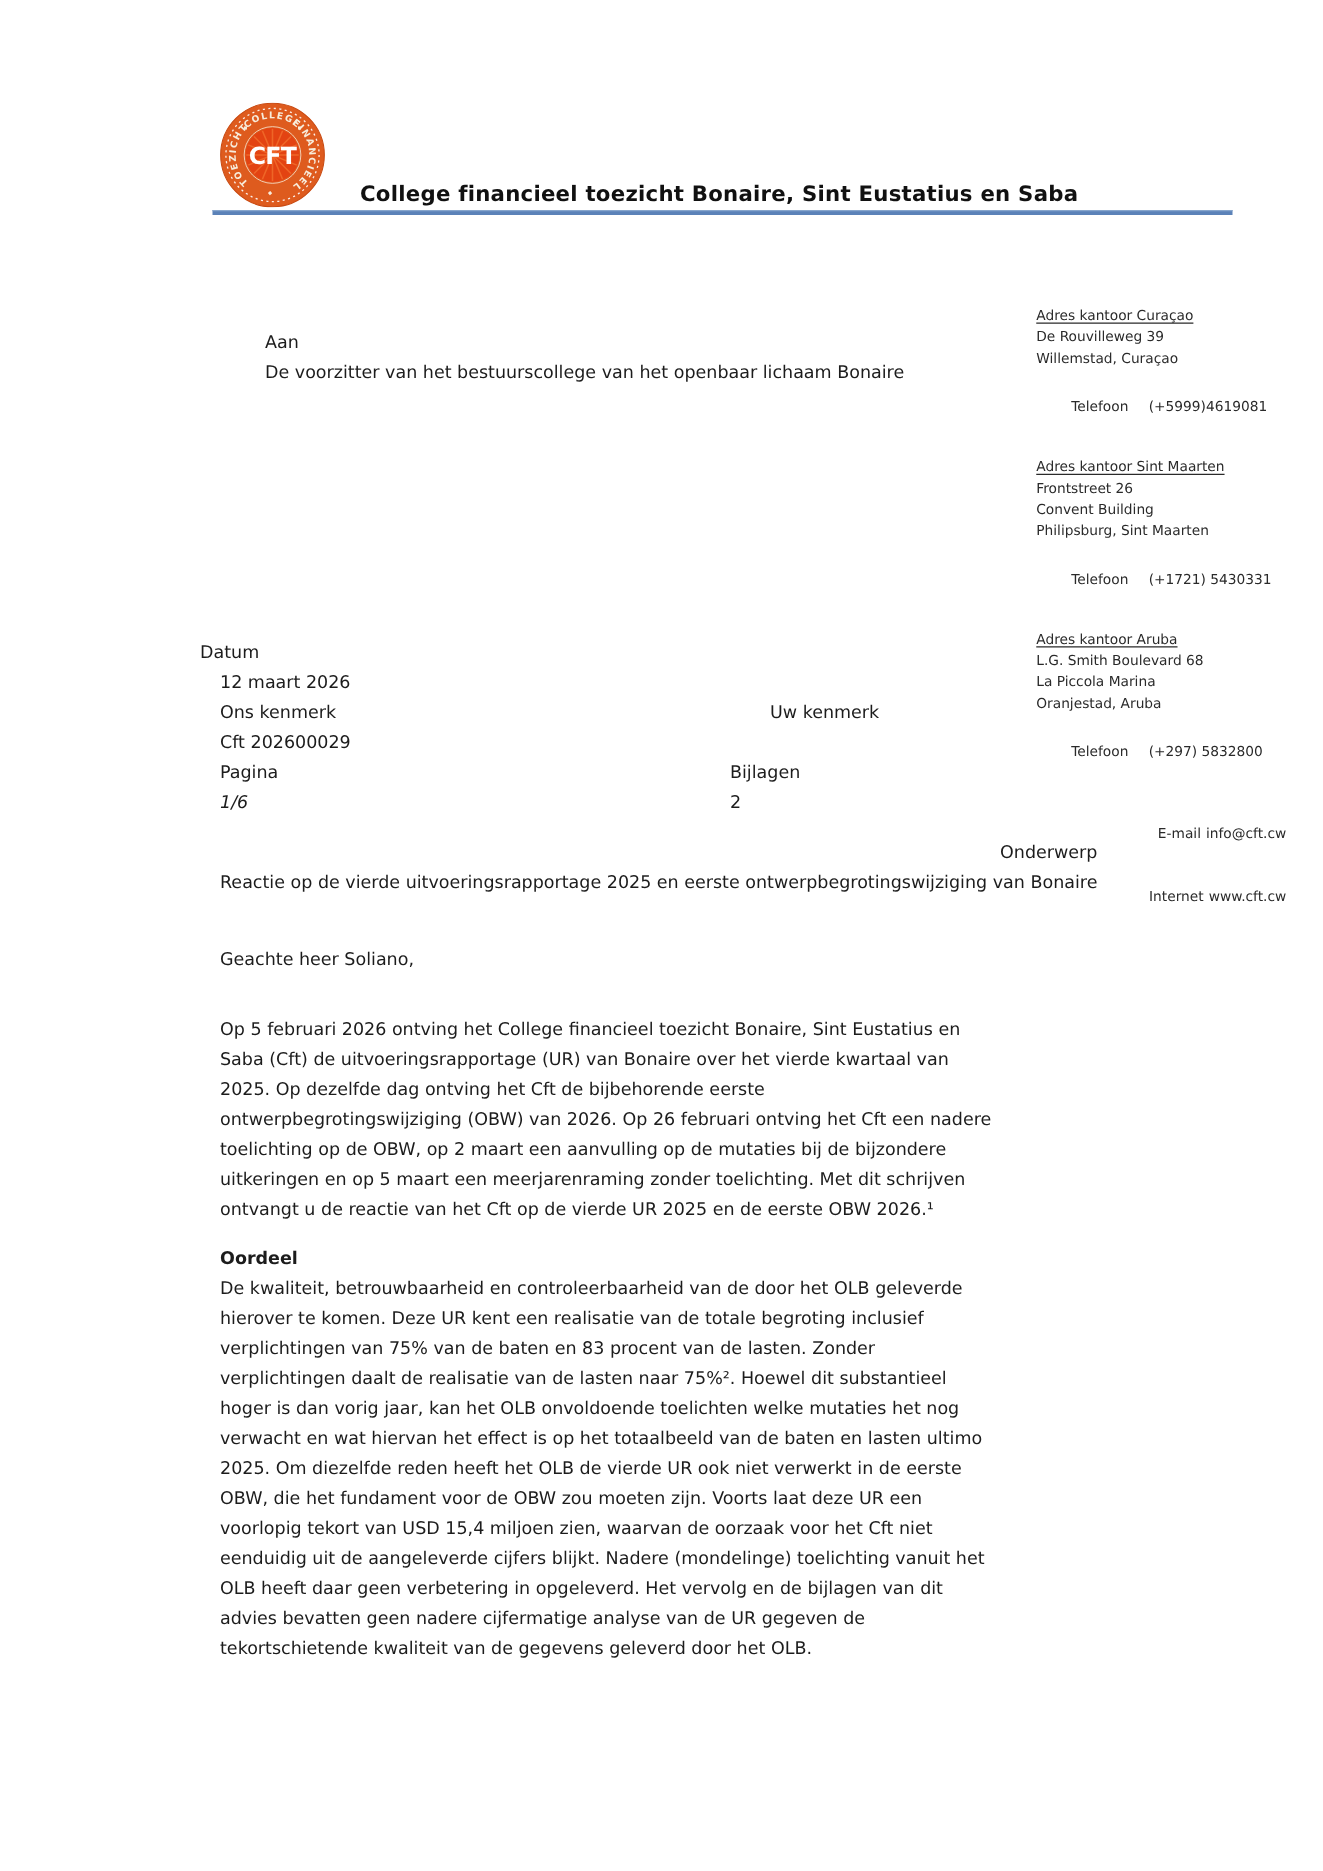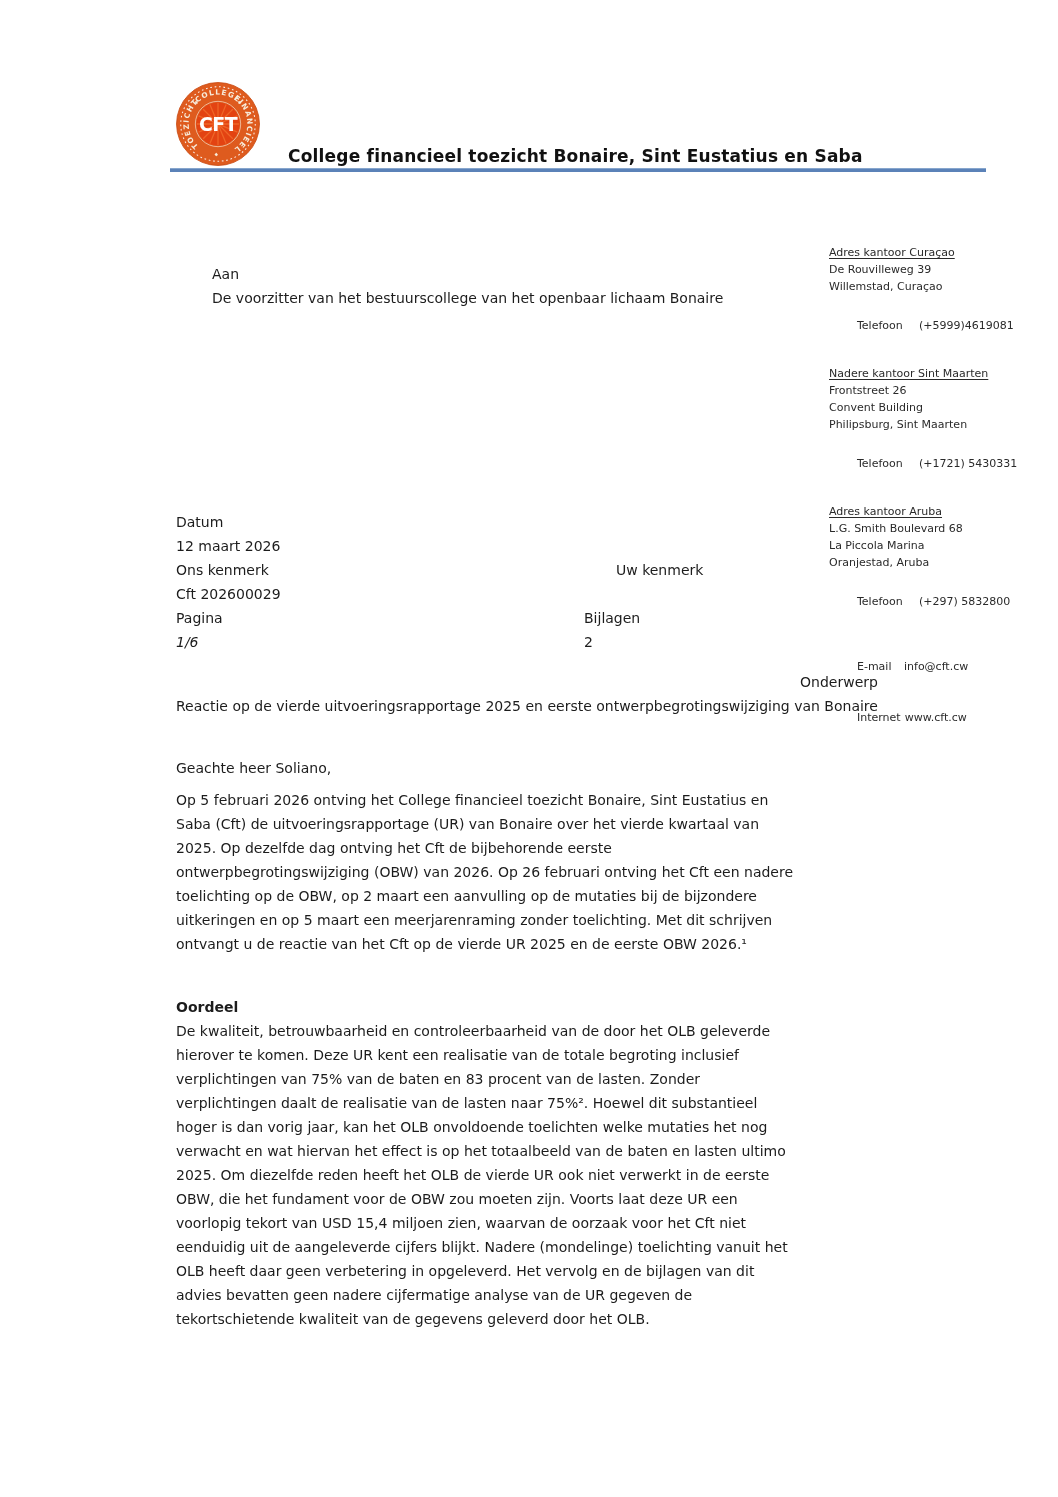--- a/index.html
+++ b/index.html
@@ -17,21 +17,21 @@
   .tline { white-space:pre; }
   .bold { font-weight:700; }
   
   .contact { position:absolute; left:829px; top:244px; width:200px; font-size:11px; line-height:17px; color:#2a2a2a; }
   .office { margin-bottom:14px; }
   .office-heading { text-decoration:underline; text-underline-offset:2px; white-space:pre; }
   .office .addr-lines .tline { white-space:pre; }
   .phone-row { margin-top:5px; white-space:pre; }
   .plabel { display:inline-block; min-width:62px; }
   .elabel { display:inline-block; min-width:43px; margin-right:4px; }
-  .contact-row { white-space:pre; }
+  .contact-row { white-space:pre;text-align:right; }
   
   .meta-item { position:absolute; font-size:14px; line-height:24px; white-space:pre; color:#1c1c1c; }
 </style>
 </head>
 <body>
 
 <div class="page">
 
   <div class="logo">
     <svg viewBox="0 0 80 80" width="84" height="84">
@@ -70,21 +70,21 @@
       <div class="office-heading">Adres kantoor Curaçao</div>
       <div class="addr-lines">
           <div class="tline">De Rouvilleweg 39</div>
           <div class="tline">Willemstad, Curaçao</div>
         </div>
       <div class="phone-row">
         <span class="plabel">Telefoon</span><span>(+5999)4619081</span>
       </div>
     </div>
     <div class="office">
-      <div class="office-heading">Nadere kantoor Sint Maarten</div>
+      <div class="office-heading">Adres kantoor Sint Maarten</div>
       <div class="addr-lines">
           <div class="tline">Frontstreet 26</div>
           <div class="tline">Convent Building</div>
           <div class="tline">Philipsburg, Sint Maarten</div>
         </div>
       <div class="phone-row">
         <span class="plabel">Telefoon</span><span>(+1721) 5430331</span>
       </div>
     </div>
     <div class="office">
@@ -101,38 +101,38 @@
     <div>
       <div class="contact-row">
         <span class="elabel">E-mail</span><span>info@cft.cw</span>
       </div>
       <div class="contact-row">
         <span class="elabel">Internet</span><span>www.cft.cw</span>
       </div>
     </div>
   </div>
 
-  <div class="meta-item" style="left:176px; top:510px;text-align:center;">Datum</div>
+  <div class="meta-item" style="left:160px; top:510px;text-align:center;">Datum</div>
   <div class="meta-item" style="left:176px; top:534px;">12 maart 2026</div>
   <div class="meta-item" style="left:176px; top:558px;">Ons kenmerk</div>
   <div class="meta-item" style="left:176px; top:582px;">Cft 202600029</div>
   <div class="meta-item" style="left:176px; top:606px;">Pagina</div>
   <div class="meta-item" style="left:176px; top:630px;font-style:italic;">1/6</div>
   <div class="meta-item" style="left:616px; top:558px;">Uw kenmerk</div>
   <div class="meta-item" style="left:584px; top:606px;">Bijlagen</div>
   <div class="meta-item" style="left:584px; top:630px;">2</div>
 
   <div class="tblock" style="left:176px; top:670px;text-align:right;">
     <div class="tline">Onderwerp</div>
     <div class="tline">Reactie op de vierde uitvoeringsrapportage 2025 en eerste ontwerpbegrotingswijziging van Bonaire</div>
   </div>
 
   <div class="tblock" style="left:176px; top:756px;">Geachte heer Soliano,</div>
 
-  <div class="tblock" style="left:176px; top:788px;">
+  <div class="tblock" style="left:176px; top:812px;">
       <div class="tline">Op 5 februari 2026 ontving het College financieel toezicht Bonaire, Sint Eustatius en</div>
       <div class="tline">Saba (Cft) de uitvoeringsrapportage (UR) van Bonaire over het vierde kwartaal van</div>
       <div class="tline">2025. Op dezelfde dag ontving het Cft de bijbehorende eerste</div>
       <div class="tline">ontwerpbegrotingswijziging (OBW) van 2026. Op 26 februari ontving het Cft een nadere</div>
       <div class="tline">toelichting op de OBW, op 2 maart een aanvulling op de mutaties bij de bijzondere</div>
       <div class="tline">uitkeringen en op 5 maart een meerjarenraming zonder toelichting. Met dit schrijven</div>
       <div class="tline">ontvangt u de reactie van het Cft op de vierde UR 2025 en de eerste OBW 2026.¹</div>
     </div>
 
   <div class="tblock bold" style="left:176px; top:995px;">Oordeel</div>

